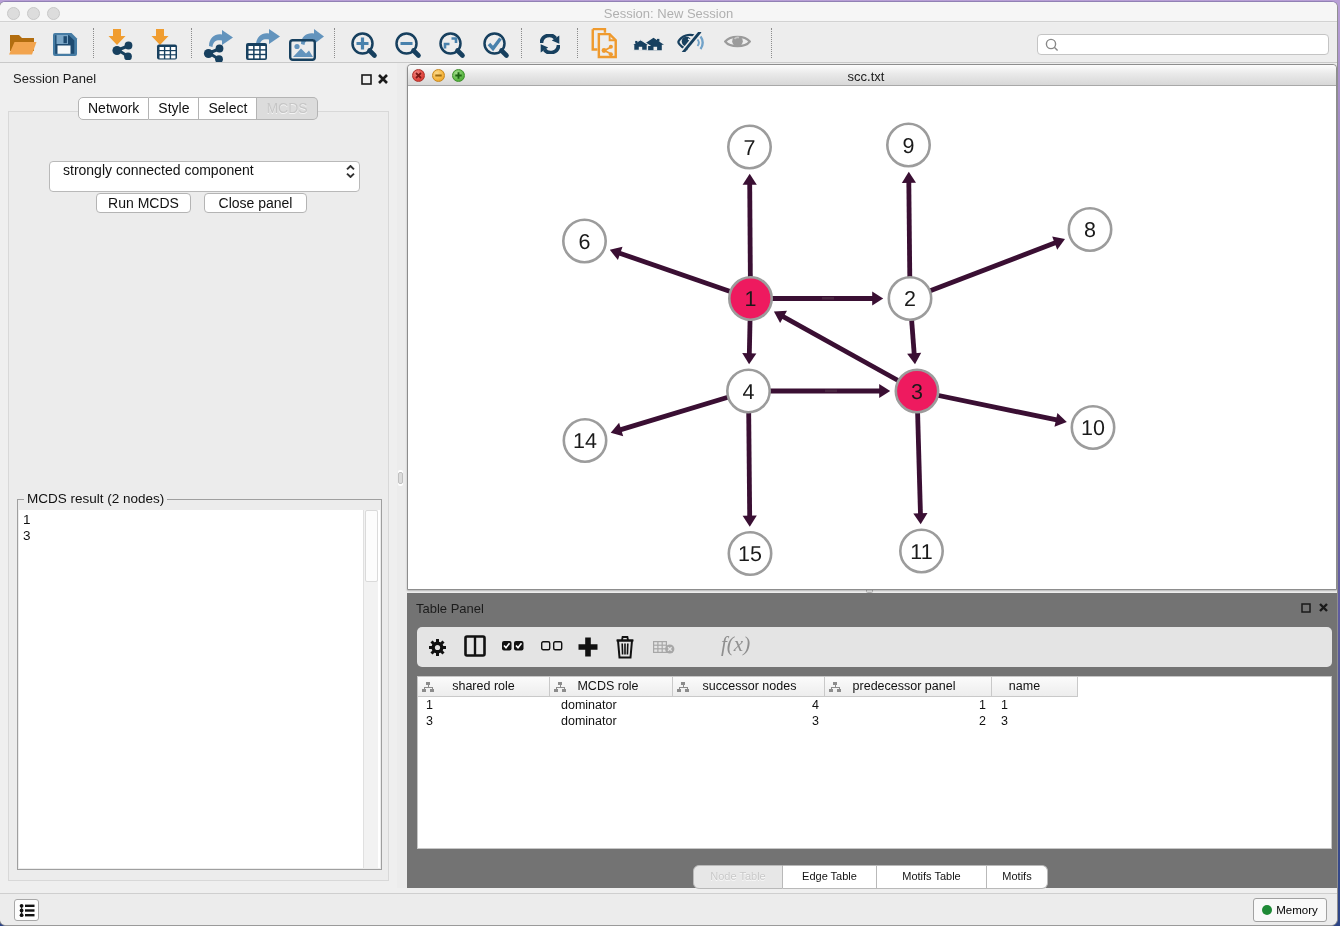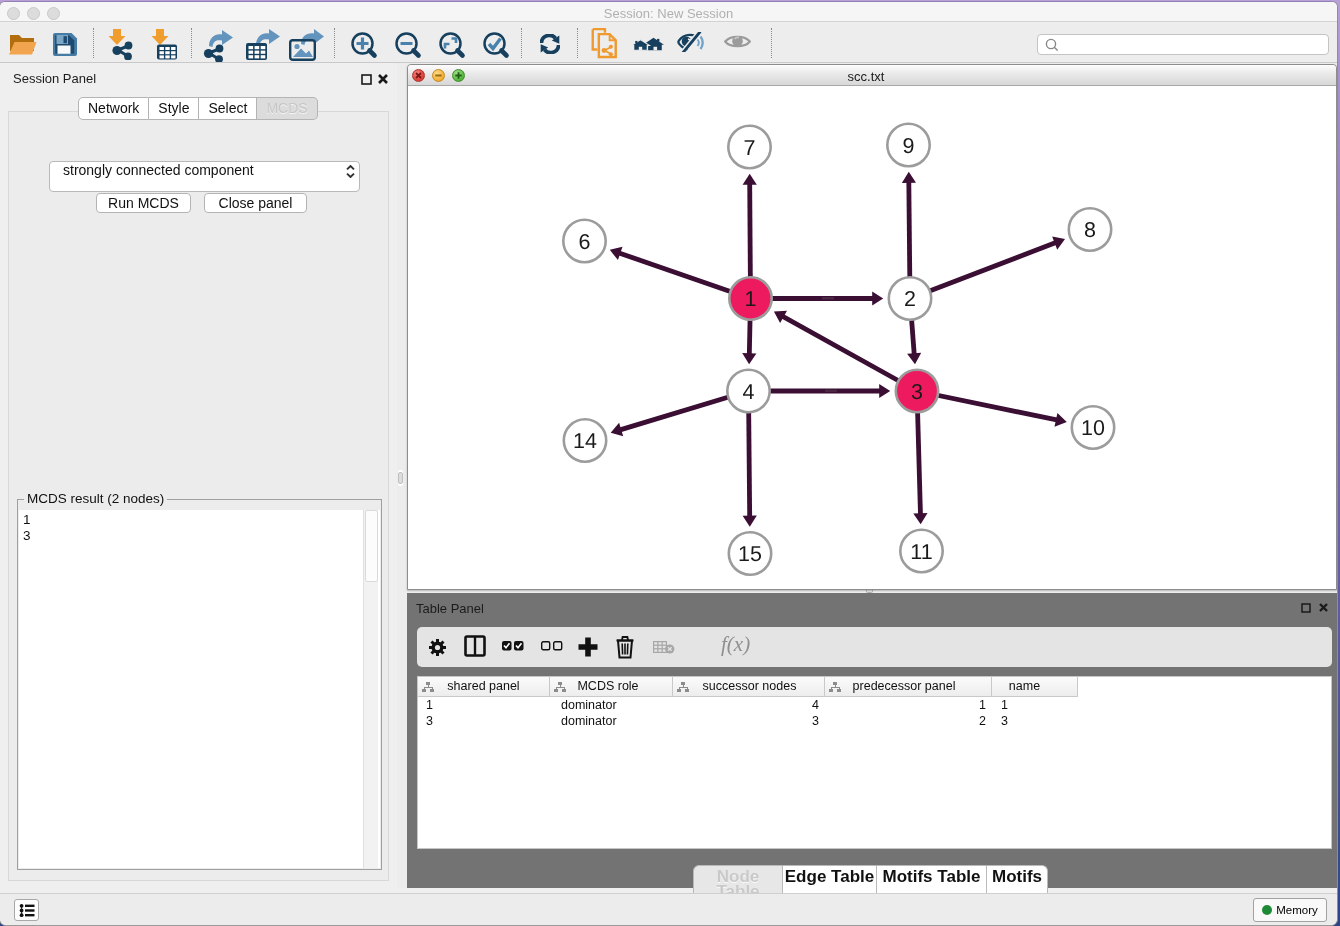--- a/index.html
+++ b/index.html
@@ -66,21 +66,21 @@
   #tp-title { position:absolute; left:9px; top:8px; font-size:13px; color:#1c1c1c; }
   #tp-toolbar { position:absolute; left:10px; top:34px; width:915px; height:40px; background:#e4e4e4;
                 border-radius:5px; }
   #tp-table { position:absolute; left:10px; top:83px; width:915px; height:173px; background:#fff;
               border:1px solid #c6c6c6; }
   .th-row { position:absolute; left:0; top:0; height:20px;
             background:linear-gradient(180deg,#fbfbfb,#ededed); border-right:1px solid #c9c9c9;
             border-bottom:1px solid #c9c9c9; font-size:12.5px; color:#111; text-align:center; }
   .td { position:absolute; font-size:12.5px; color:#111; }
   
-  .btabs { position:absolute; display:flex; font-size:17px;font-weight:bold; }
+  .btabs { position:absolute; display:flex; font-size:11px; }
   .btab { border:1px solid #b9b9b9; border-left:none; background:#fff; color:#111;
           padding:3px 0 4px 0; line-height:15px; text-align:center; }
   .btab.first { border-left:1px solid #b9b9b9; border-radius:6px 0 0 6px; }
   .btab.last { border-radius:0 6px 6px 0; }
   .btab.sel { background:#e7e7e7; color:#c9c9c9; text-shadow:0 1px 0 #fafafa; }
   .th-row span { display:inline-block; width:100%; text-align:center; line-height:19px; }
   .th-row { overflow:hidden; }
   .hicon { position:absolute; top:5px; width:12px; height:10px;
            background:
              linear-gradient(#8c8c8c,#8c8c8c) 4px 0/4px 3px no-repeat,
@@ -459,21 +459,21 @@
           <line x1="4.9" y1="0.6" x2="4.9" y2="11.4"></line>
             <line x1="9.2" y1="0.6" x2="9.2" y2="11.4"></line>
         </g>
         <circle cx="16.8" cy="8" r="4.6" fill="#a7a7a7"></circle>
         <path d="M15,6.2 L18.6,9.8 M18.6,6.2 L15,9.8" stroke="#e4e4e4" stroke-width="1.3"></path>
       </svg>
 
       <div style="position:absolute;left:268px;top:5px;font-family:'Liberation Serif',serif;font-style:italic;font-size:21px;color:#8f8f8f;margin-left:36px;">f(x)</div>
     </div>
     <div id="tp-table">
-      <div class="th-row" style="left:0;width:132px;"><svg class="hicon" style="left:4px;"></svg><span>shared panel</span></div>
+      <div class="th-row" style="left:0;width:132px;"><svg class="hicon" style="left:4px;"></svg><span>shared role</span></div>
       <div class="th-row" style="left:132px;width:123px;"><svg class="hicon" style="left:4px;"></svg><span style="padding-right:6px;">MCDS role</span></div>
       <div class="th-row" style="left:255px;width:152px;"><svg class="hicon" style="left:4px;"></svg><span style="padding-left:2px;">successor nodes</span></div>
       <div class="th-row" style="left:407px;width:167px;"><svg class="hicon" style="left:4px;"></svg><span style="padding-right:8px;">predecessor panel</span></div>
       <div class="th-row" style="left:574px;width:86px;"><span style="padding-right:20px;">name</span></div>
       <div class="td" style="left:8px;top:21px;">1</div>
       <div class="td" style="left:143px;top:21px;">dominator</div>
       <div class="td" style="left:255px;top:21px;width:146px;text-align:right;">4</div>
       <div class="td" style="left:407px;top:21px;width:161px;text-align:right;">1</div>
       <div class="td" style="left:583px;top:21px;">1</div>
       <div class="td" style="left:8px;top:37px;">3</div>

